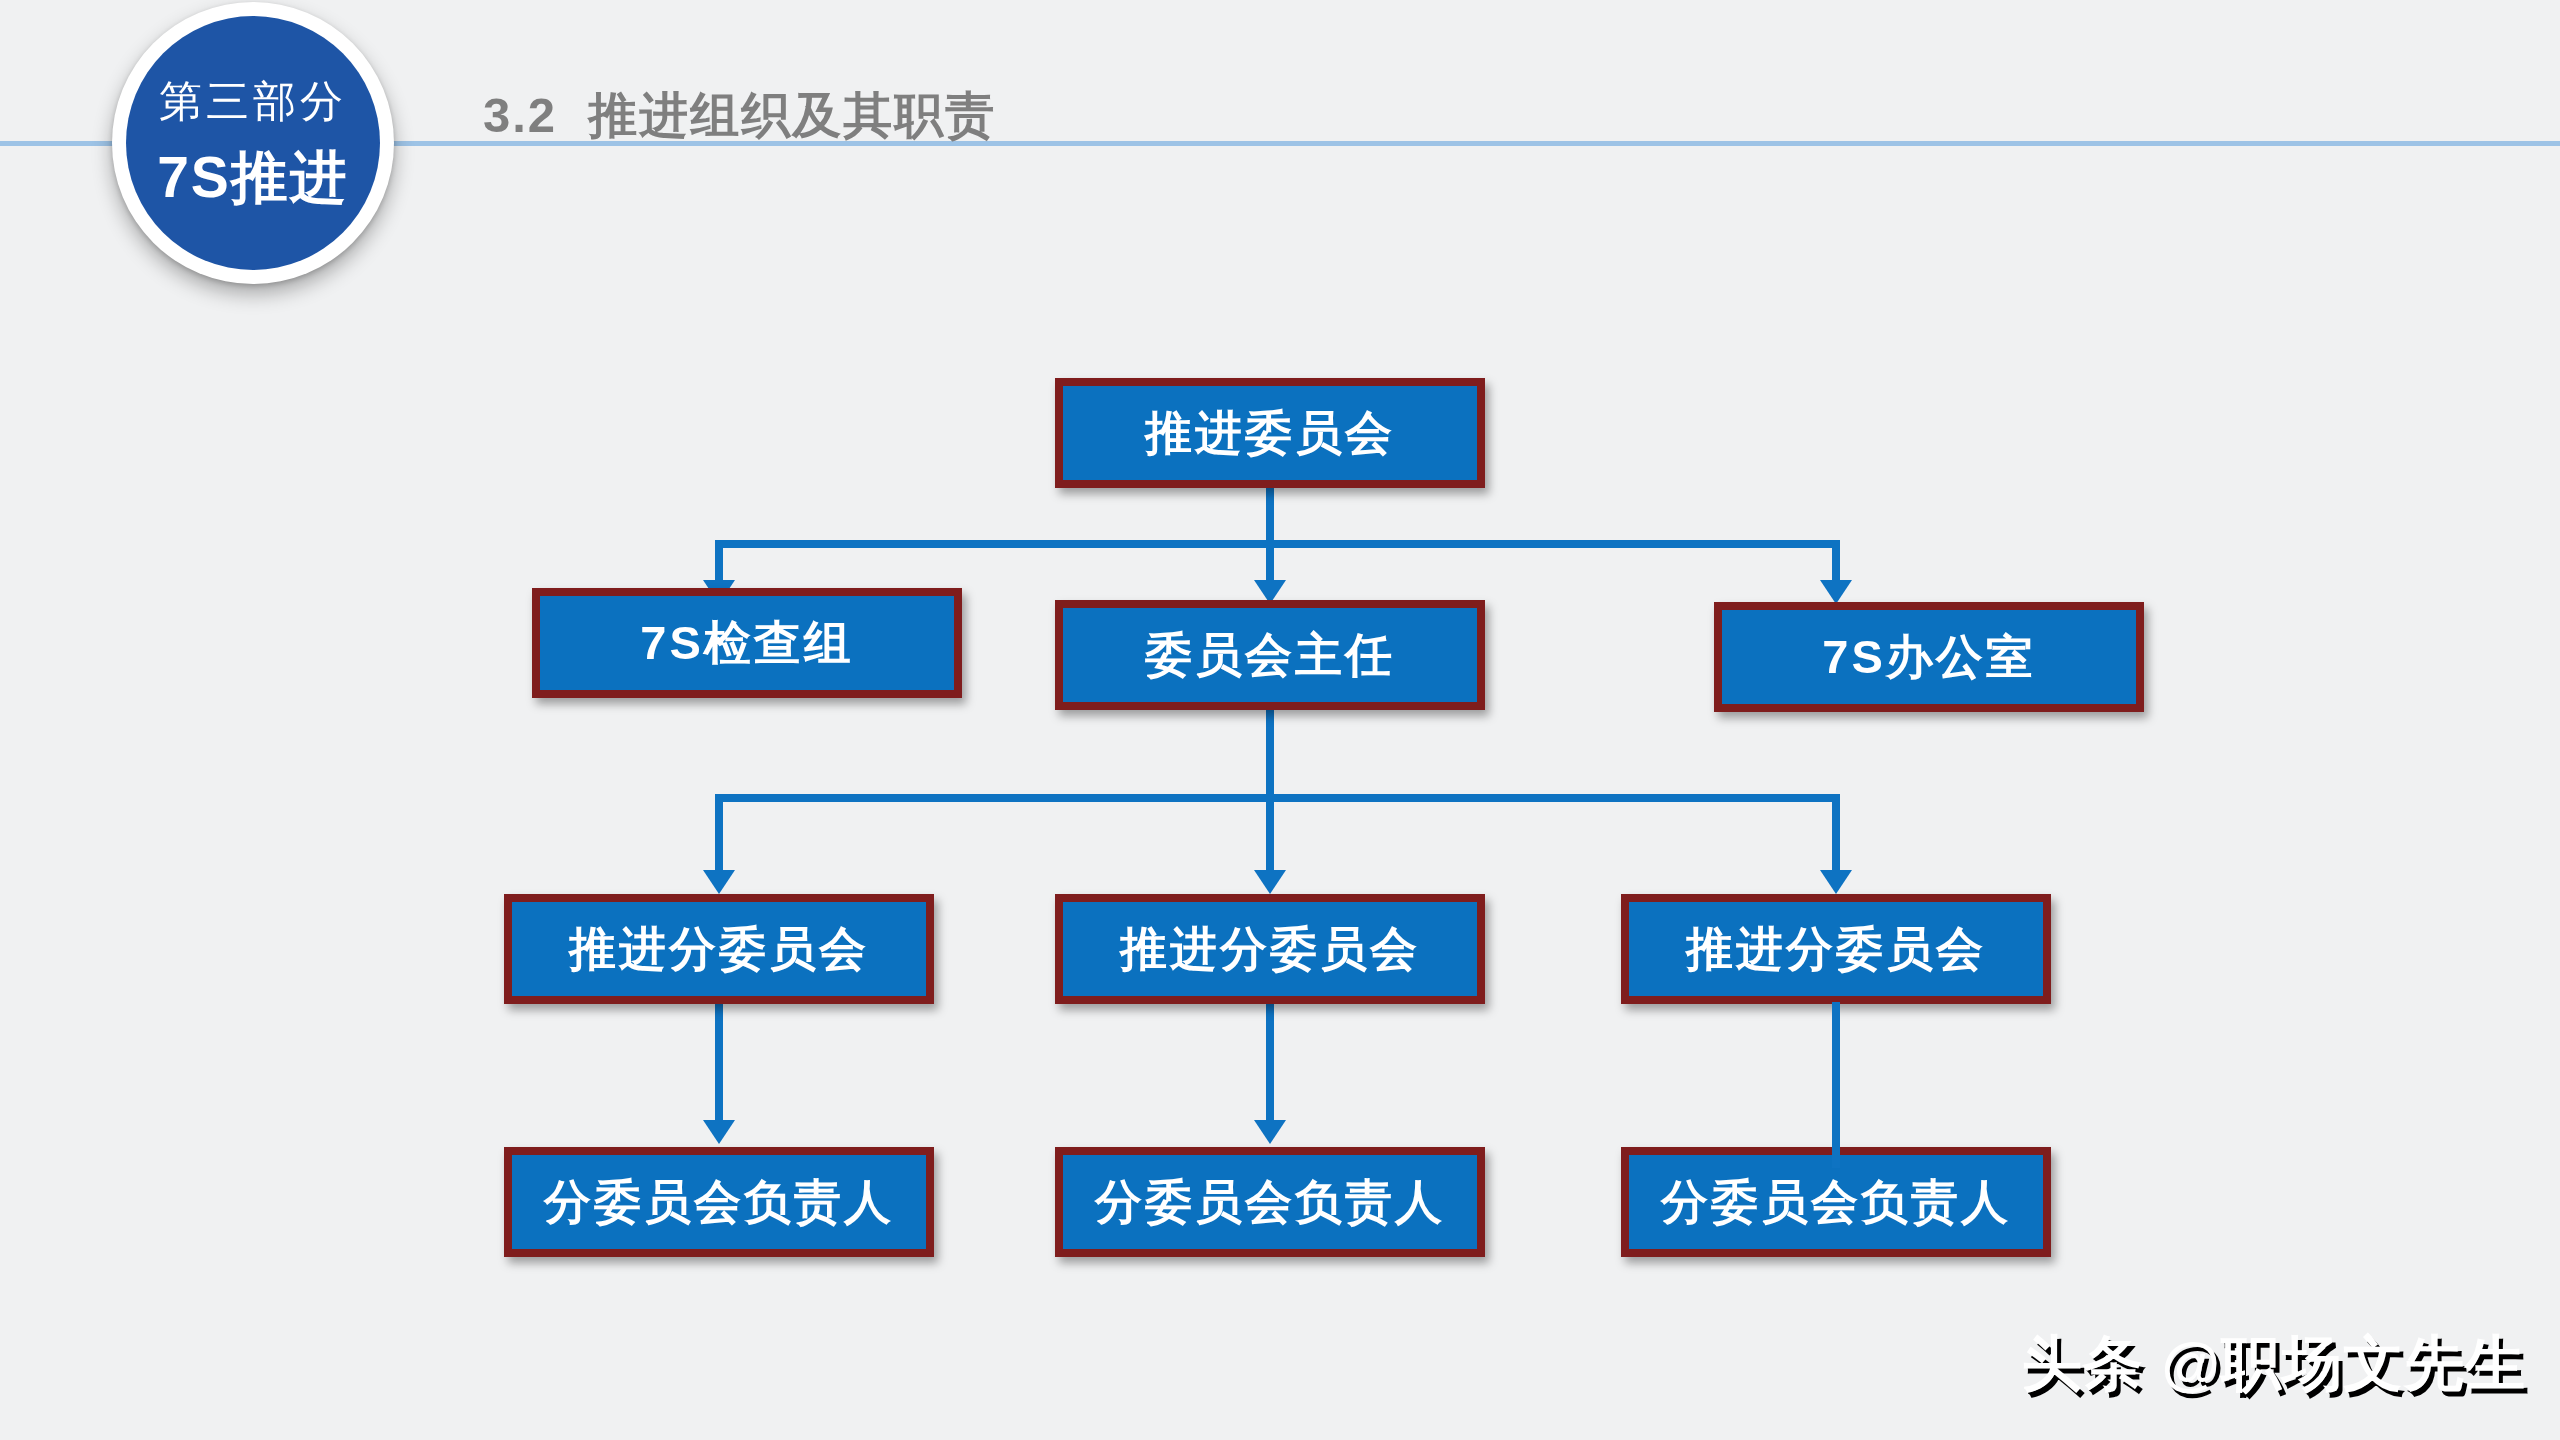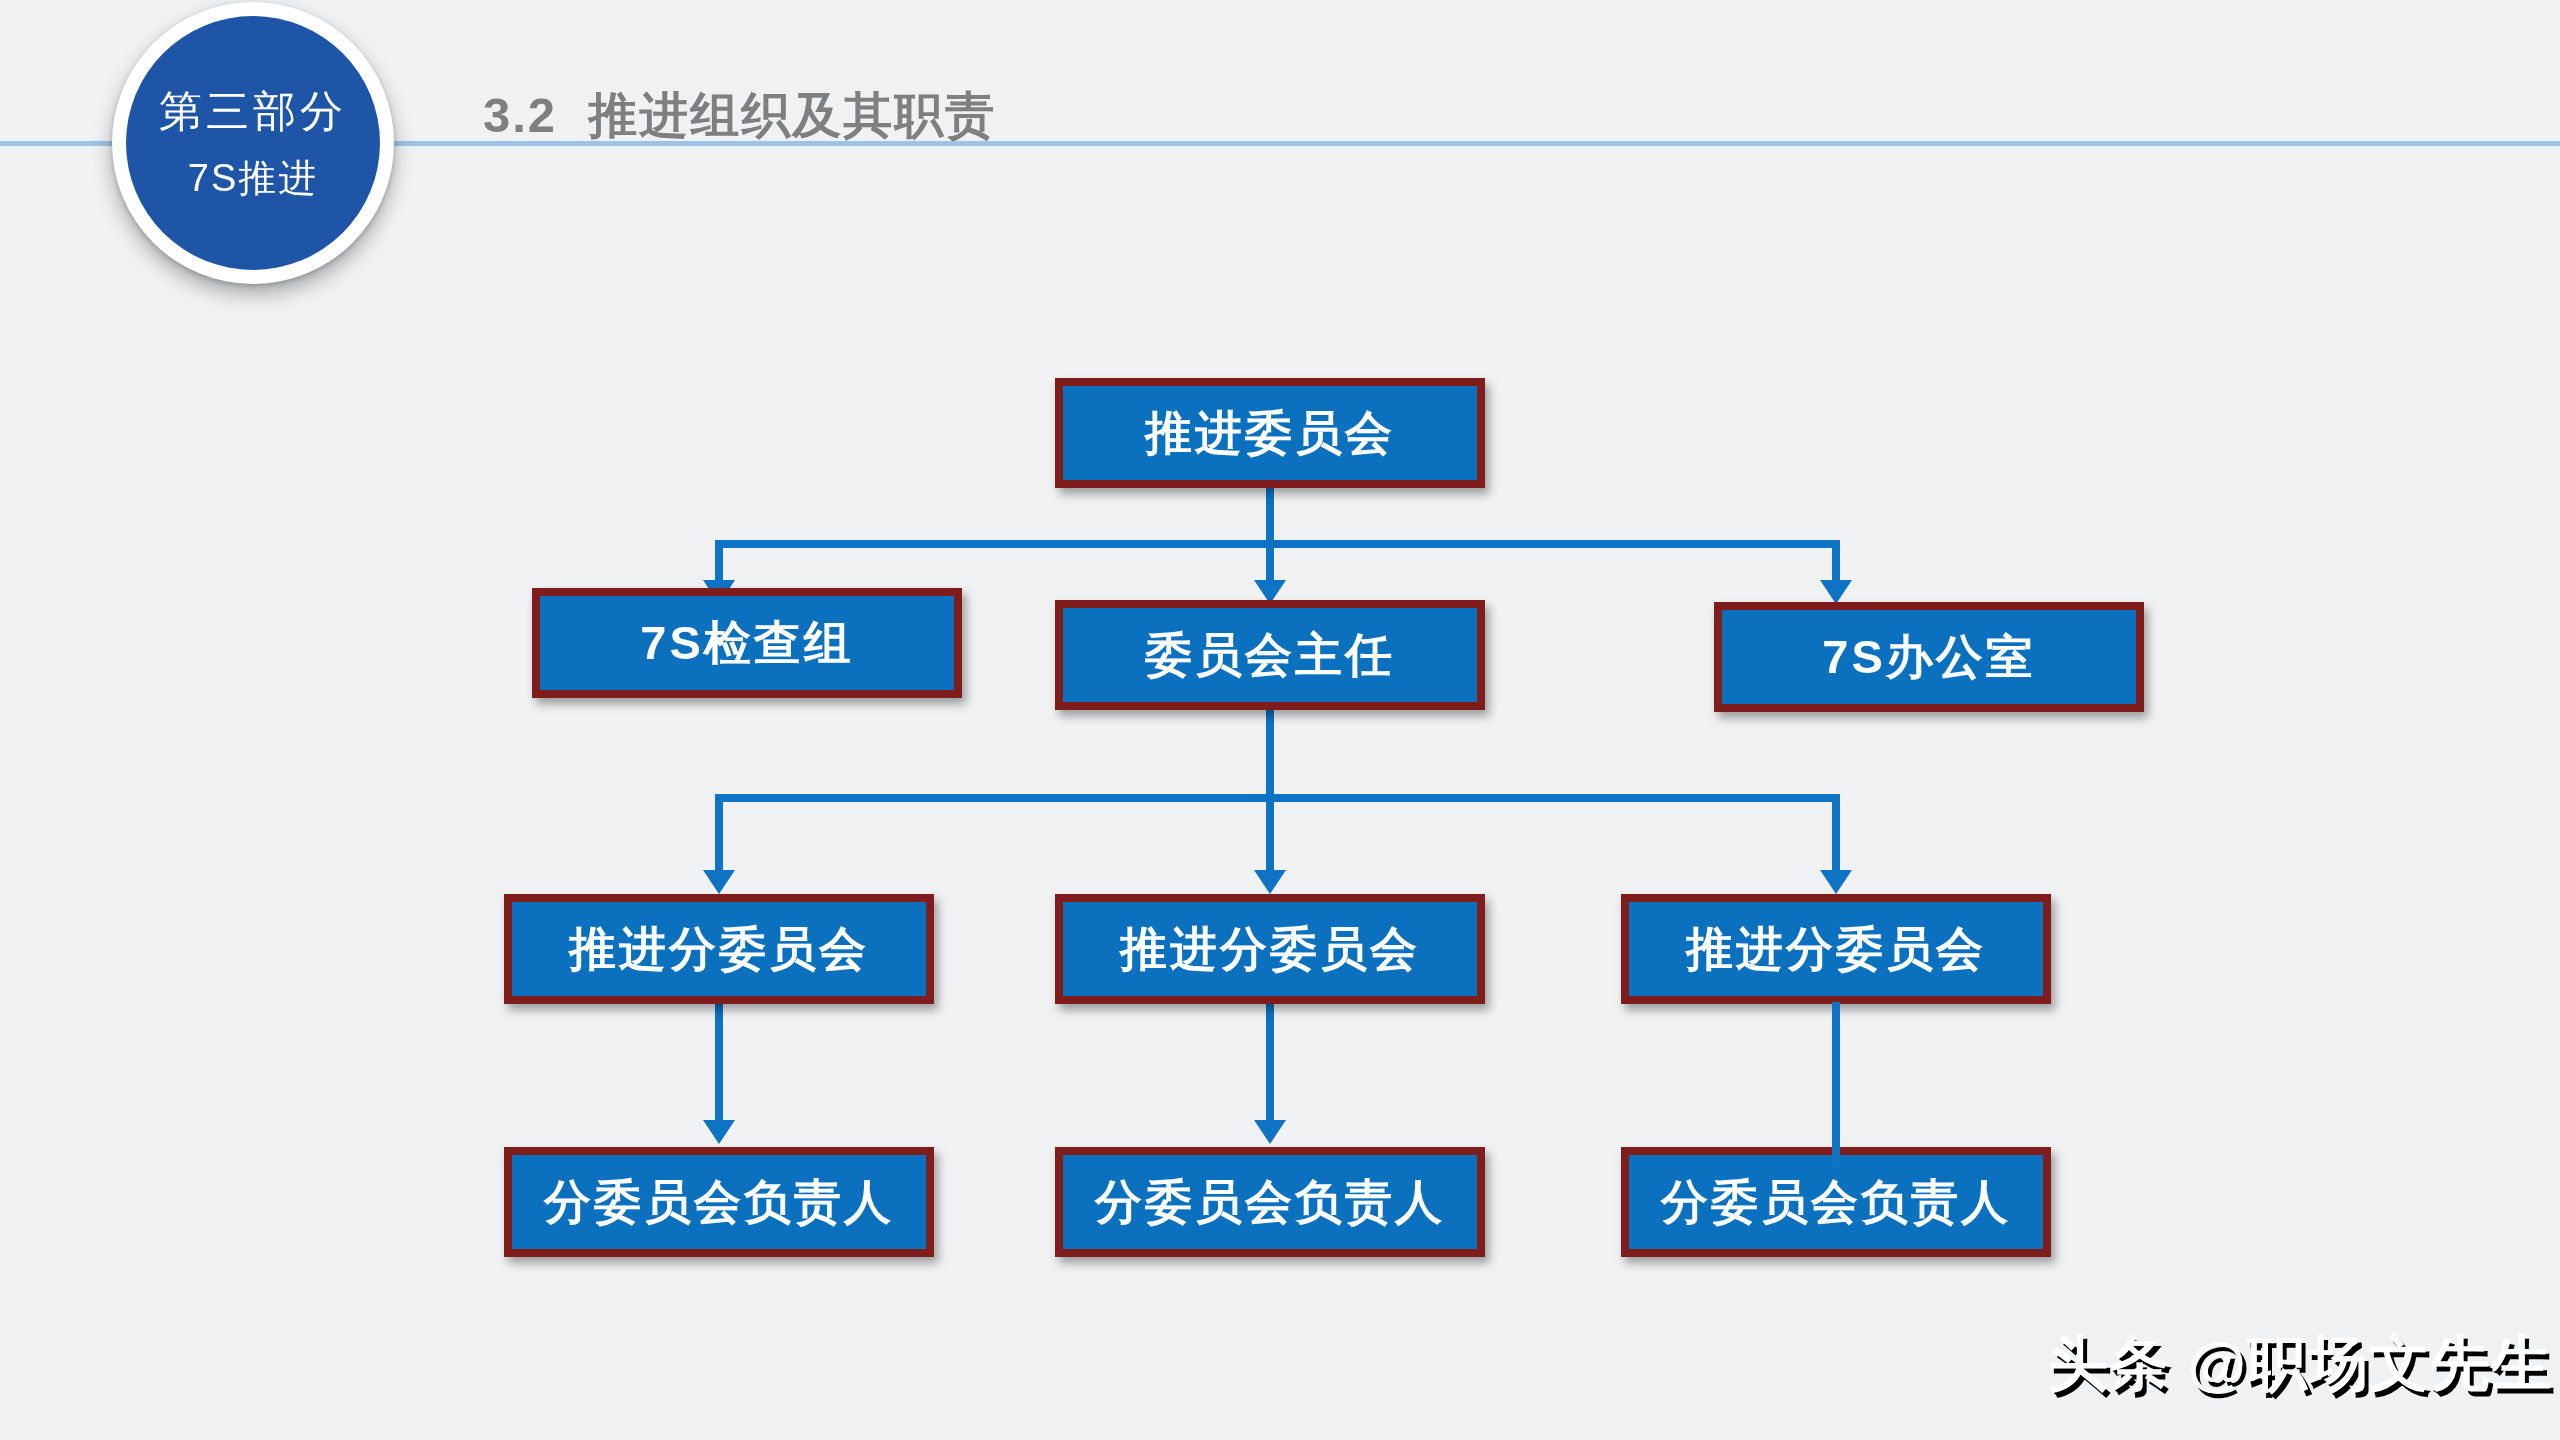--- a/index.html
+++ b/index.html
@@ -51,22 +51,22 @@
     gap:26px;
   }
   .badge-part{
     color:#ffffff;
     font-size:43px;
     letter-spacing:4px;
     line-height:1;
   }
   .badge-topic{
     color:#ffffff;
-    font-size:38px;
-    font-weight:normal;
+    font-size:57px;
+    font-weight:bold;
     letter-spacing:2px;
     line-height:1;
   }
   
   .slide-title{
     position:absolute;
     left:483px; top:83px;
     font-size:49px;
     color:var(--title-gray);
     white-space:pre;
@@ -102,21 +102,21 @@
     position:absolute;
     width:0; height:0;
     border-left:16px solid transparent;
     border-right:16px solid transparent;
     border-top:24px solid var(--connector);
     z-index:1;
   }
   
   .watermark{
     position:absolute;
-    top:1324px; right:8px;
+    top:1324px; right:34px;
     font-size:60px;
     font-weight:bold;
     letter-spacing:1px;
     color:var(--watermark-text);
     text-shadow:4px 5px 0 var(--watermark-shadow);
     z-index:4;
     white-space:pre;
   }
 </style>
 </head>

